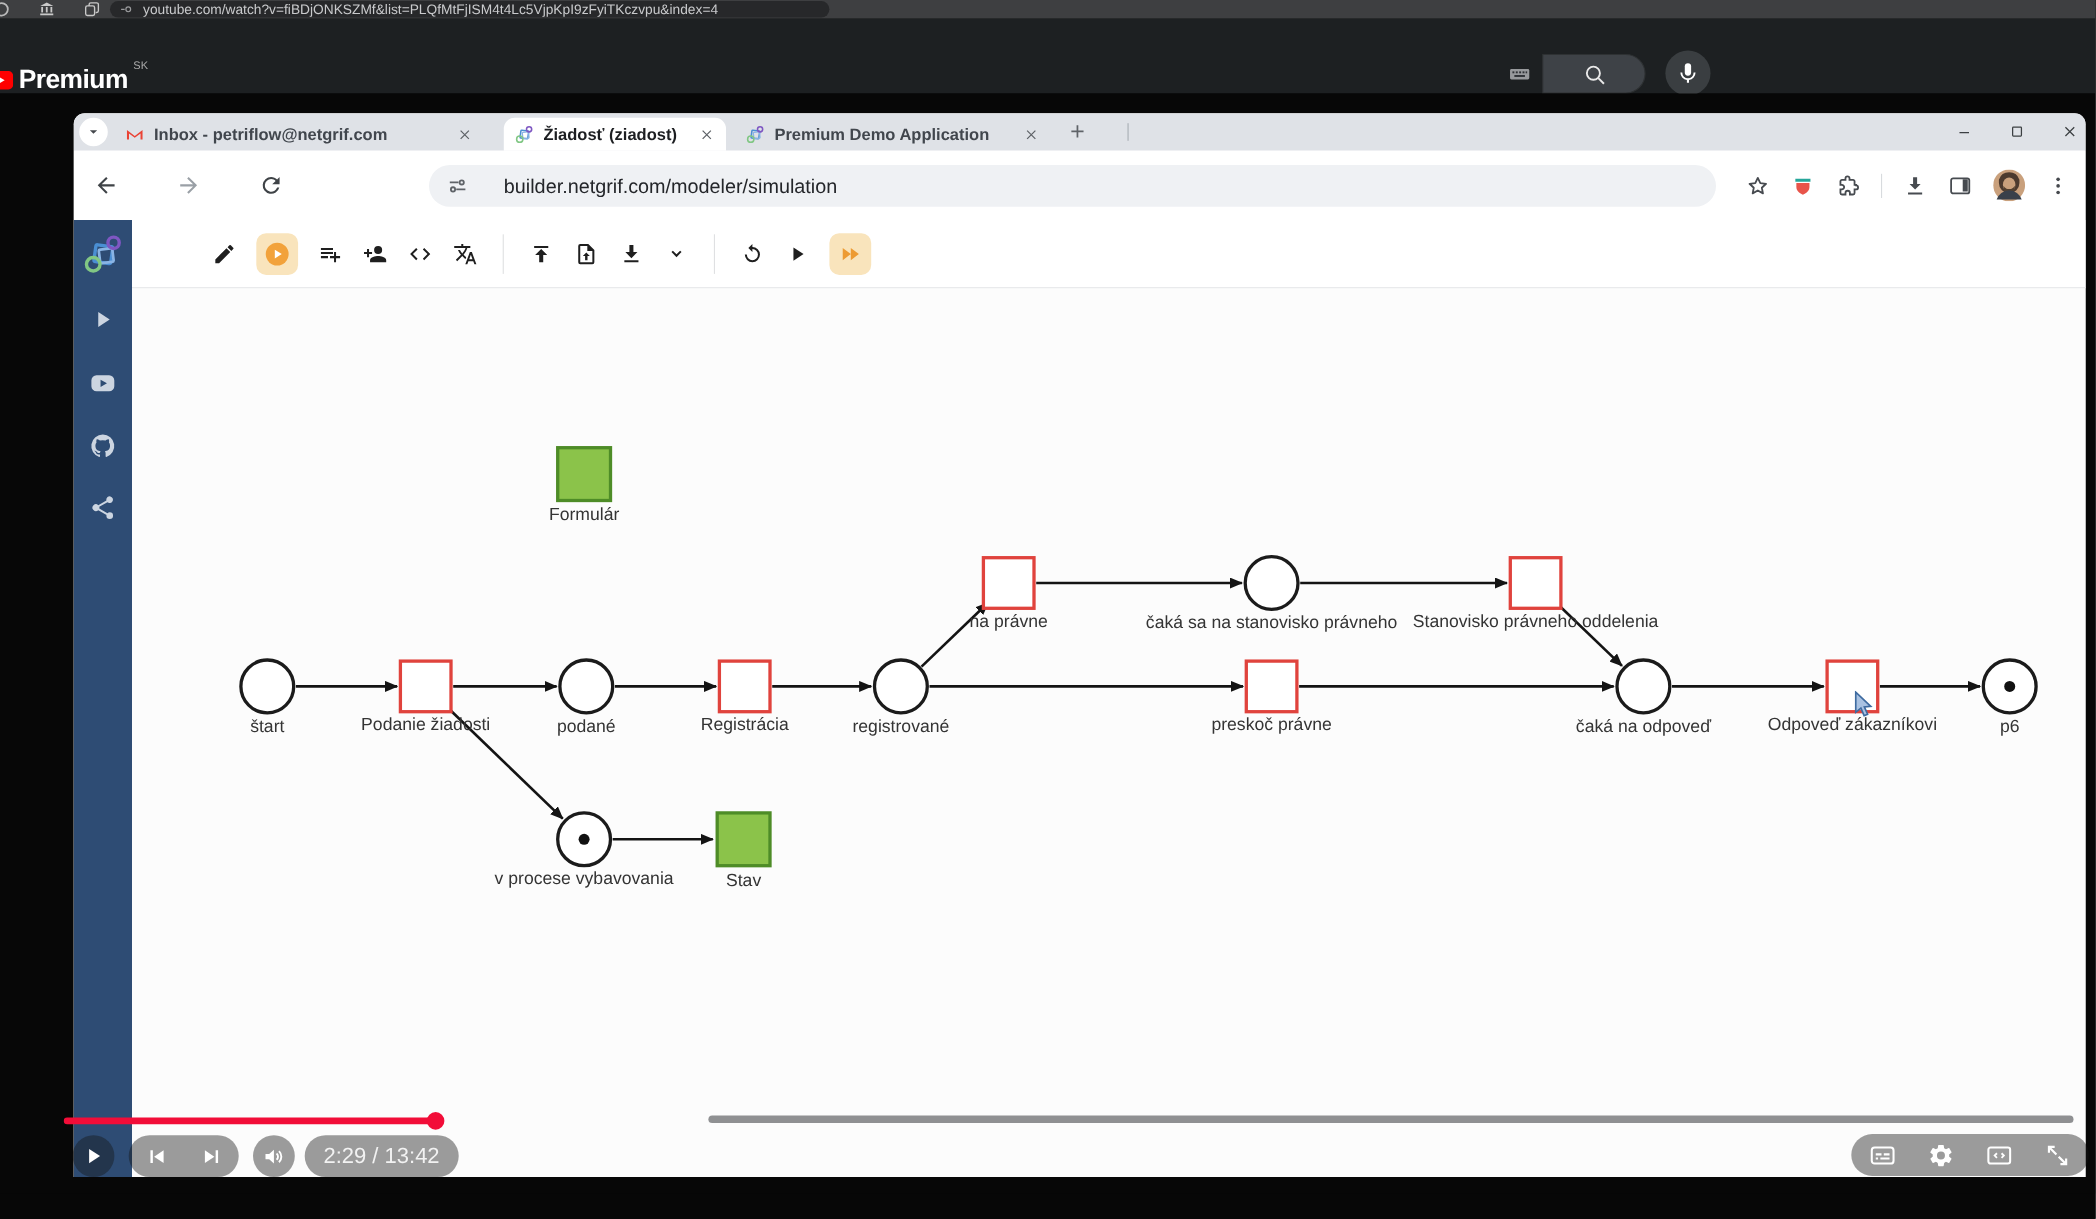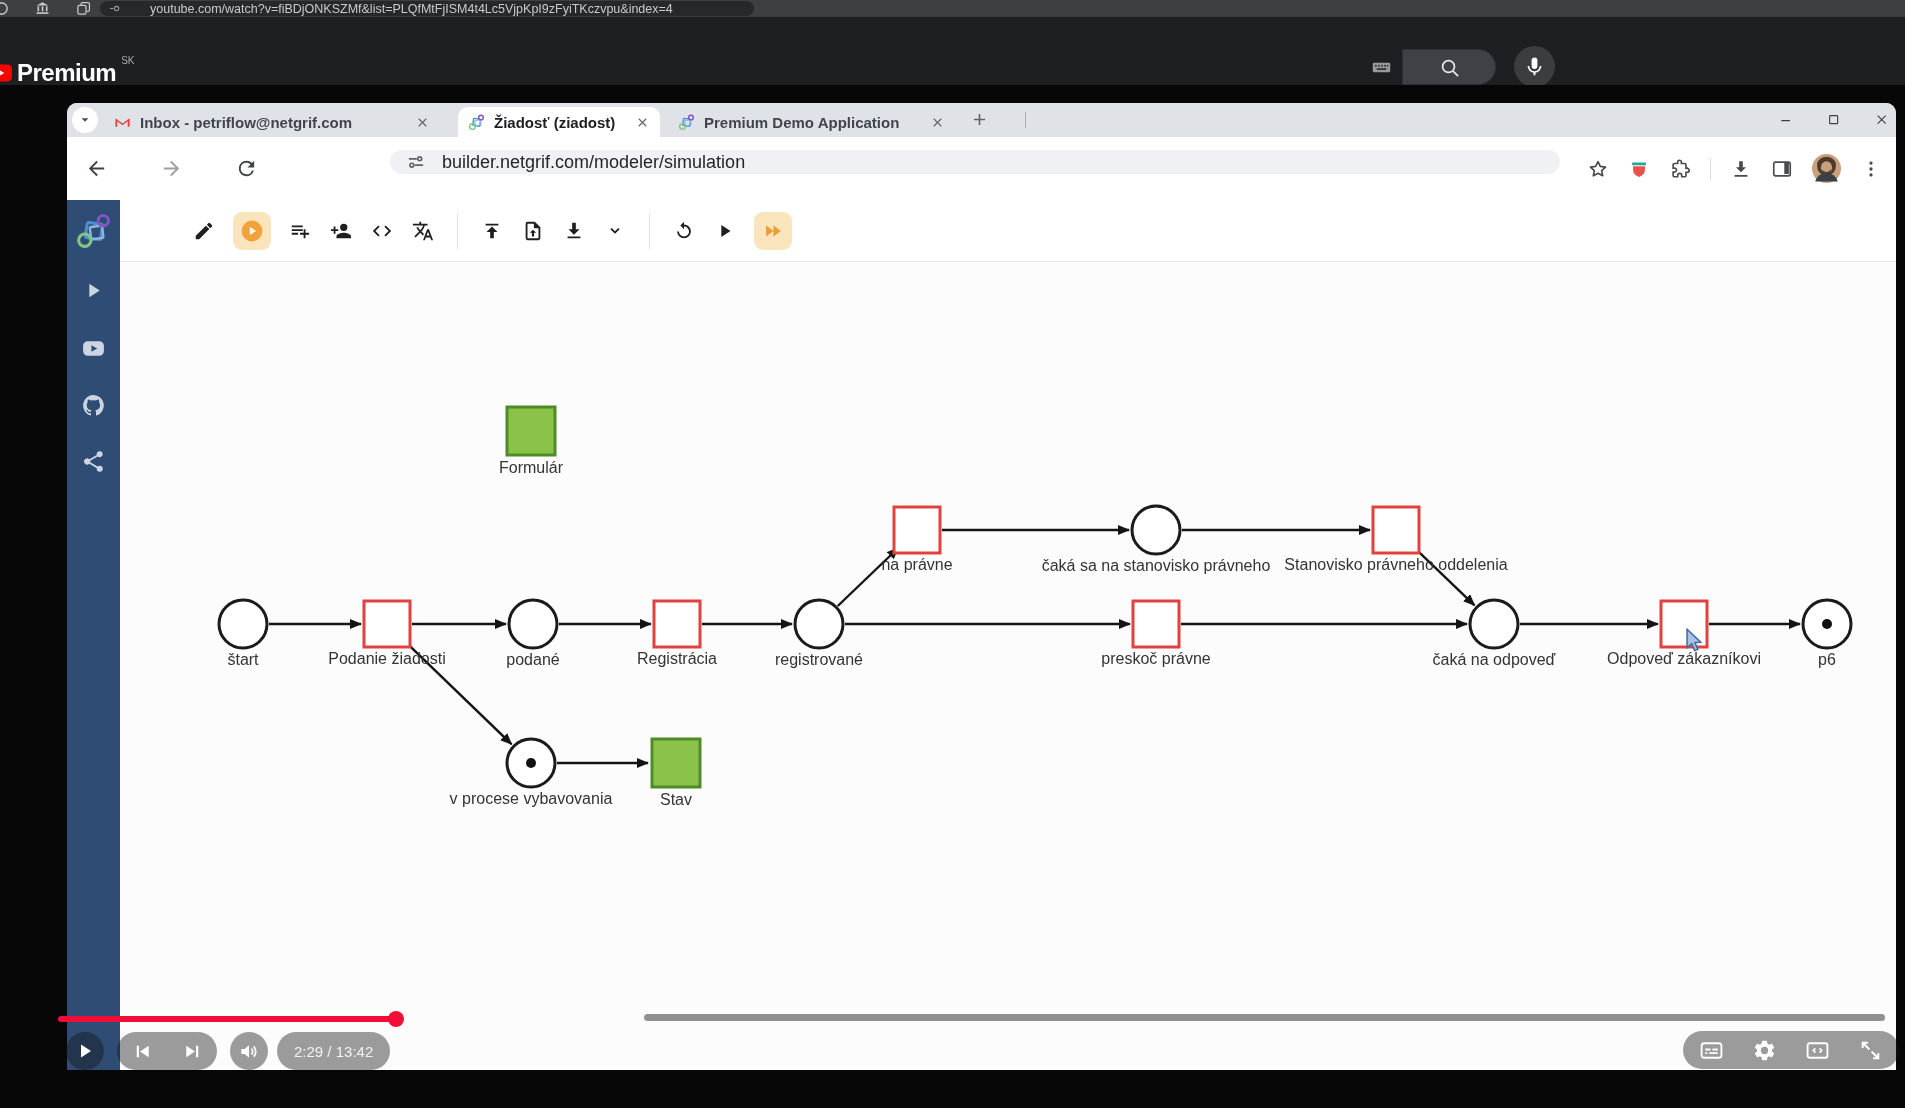--- a/index.html
+++ b/index.html
@@ -5,21 +5,21 @@
   html,body{margin:0;padding:0;background:#000;}
   .page{position:relative;width:1905px;height:1108px;overflow:hidden;background:#070707;
         font-family:"Liberation Sans","DejaVu Sans",sans-serif;}
   svg{display:block;}
   
   .topstrip{position:absolute;left:0;top:0;width:1905px;height:17px;background:#3e3f41;overflow:hidden;}
   .strip-icons{position:absolute;left:-6px;top:0;height:17px;display:flex;align-items:center;gap:26px;}
   .strip-icons svg{width:15px;height:15px;}
   .strip-pill{position:absolute;left:100px;top:1px;height:15px;width:645px;border-radius:8px;
               background:#27282a;display:flex;align-items:center;padding-left:9px;gap:8px;}
-  .strip-url{font-size:12.5px;color:#c9cacc;white-space:nowrap;overflow:hidden;margin-left:20px;}
+  .strip-url{font-size:12.5px;color:#c9cacc;white-space:nowrap;overflow:hidden;}
   
   .masthead{position:absolute;left:0;top:17px;width:1905px;height:68px;background:#1d2022;}
   .brand{position:absolute;left:-12px;top:44px;display:flex;align-items:flex-start;gap:5px;}
   .brand-text{color:#fff;font-size:24px;font-weight:700;letter-spacing:-.5px;line-height:24px;}
   .brand-region{color:#aaa;font-size:10px;margin-top:-6px;}
   .search{position:absolute;left:866px;top:32px;width:496px;height:34px;background:#101112;
           border:1px solid #2e3133;border-right:none;border-radius:19px 0 0 19px;color:#ddd;
           font-size:16px;padding:0 0 0 22px;outline:none;font-family:inherit;}
   .search::placeholder{color:#8b8f93;}
   .kb{position:absolute;left:1371px;top:40px;}
@@ -40,22 +40,22 @@
   .tab.active{background:#fff;border-radius:10px 10px 0 0;color:#1c1e21;}
   .tab .tlabel{flex:1;white-space:nowrap;overflow:hidden;text-overflow:ellipsis;}
   .tab .tclose{flex:none;display:flex;cursor:pointer;}
   .tab-sep{position:absolute;top:9px;width:1px;height:16px;background:#a8adb3;}
   .newtab{position:absolute;top:7px;display:flex;cursor:pointer;}
   .winctl{position:absolute;right:6px;top:2px;height:30px;display:flex;align-items:center;gap:32px;}
   .winctl span{display:flex;cursor:pointer;}
   .toolbar{position:absolute;left:0;top:34px;width:100%;height:63px;background:#fff;}
   .nav{position:absolute;left:18px;top:0;height:63px;display:flex;align-items:center;gap:52px;}
   .nav span{display:flex;cursor:pointer;}
-  .urlpill{position:absolute;left:323px;top:13px;width:1170px;height:24px;border-radius:19px;
-           background:#eff1f4;display:flex;align-items:center;gap:16px;padding-left:16px;box-sizing:border-box;}
+  .urlpill{position:absolute;left:323px;top:13px;width:1170px;height:38px;border-radius:19px;
+           background:#eff1f4;display:flex;align-items:center;gap:32px;padding-left:16px;box-sizing:border-box;}
   .urltext{font-size:18px;color:#24262a;}
   .chrome-actions{position:absolute;right:14px;top:0;height:63px;display:flex;align-items:center;gap:19px;}
   .chrome-actions>span{display:flex;cursor:pointer;}
   .c-sep{width:1px;height:22px;background:#d8dbde;}
   .content{position:absolute;left:0;top:97px;width:100%;height:870px;background:#fcfcfc;}
   .sidebar{position:absolute;left:0;top:0;width:53px;height:100%;background:#2e4c74;}
   .side-item{position:absolute;left:0;width:53px;display:flex;justify-content:center;cursor:pointer;}
   .modstrip{position:absolute;left:53px;right:0;top:0;height:61px;background:#fff;border-bottom:1px solid #e7e8ea;}
   .modbar{position:absolute;left:72px;top:0;height:61px;display:flex;align-items:center;gap:17px;}
   .mod-item{width:24px;height:24px;display:flex;align-items:center;justify-content:center;cursor:pointer;}
@@ -67,21 +67,21 @@
   .cursor{position:absolute;z-index:6;}
   
   .progress{position:absolute;left:58px;top:1016px;width:1829px;height:6px;z-index:7;}
   .played{height:6px;background:#f20d38;border-radius:3px 0 0 3px;}
   .knob{position:absolute;top:-5px;width:16px;height:16px;border-radius:50%;background:#f20d38;z-index:8;}
   .yt-circle{position:absolute;width:38px;height:38px;border-radius:50%;background:rgba(22,22,22,.42);
              display:flex;align-items:center;justify-content:center;cursor:pointer;z-index:8;}
   .yt-pill{position:absolute;height:38px;border-radius:19px;background:rgba(22,22,22,.42);
            display:flex;align-items:center;justify-content:center;z-index:8;}
   .yt-pill .pbtn{width:50px;height:38px;display:flex;align-items:center;justify-content:center;cursor:pointer;}
-  .time{left:277px;top:1032px;padding:0 17px;color:#f2f2f2;font-size:15px;white-space:nowrap;}
+  .time{left:277px;top:1032px;padding:0 17px;color:#f2f2f2;font-size:20px;white-space:nowrap;}
   .pcr{left:1683px;top:1031px;padding:0 16px;gap:28px;}
   .pcr span{display:flex;cursor:pointer;}
   
   .titlebar{position:absolute;left:0;top:1085px;width:1905px;height:23px;
             background:linear-gradient(180deg,#4e4e4e,#191919);z-index:9;}
   .vtitle{position:absolute;left:57px;top:4px;color:#fff;font-size:20px;font-weight:700;white-space:nowrap;}
 </style>
 </head>
 <body>
 

